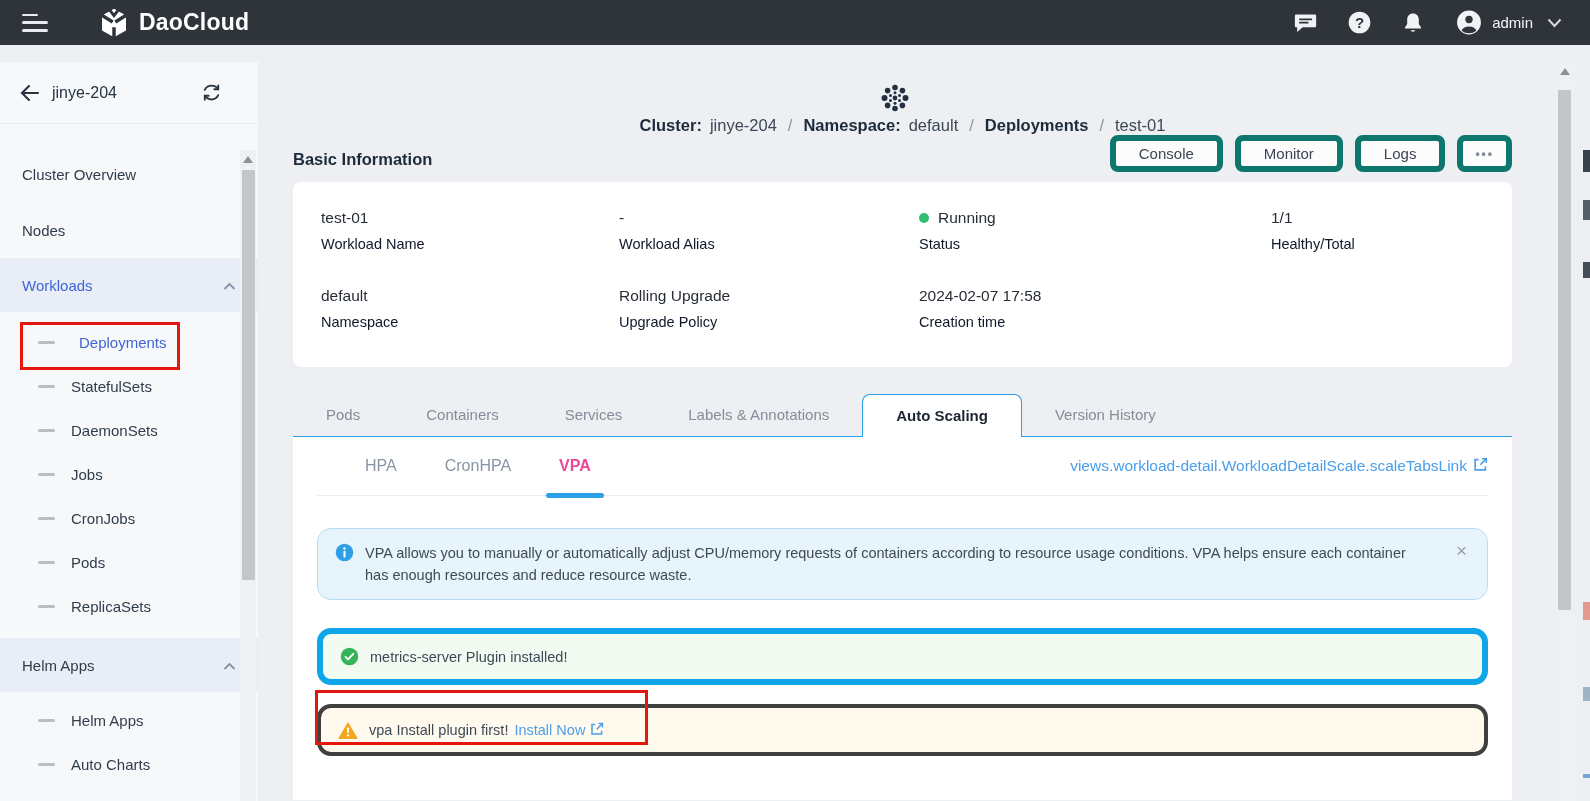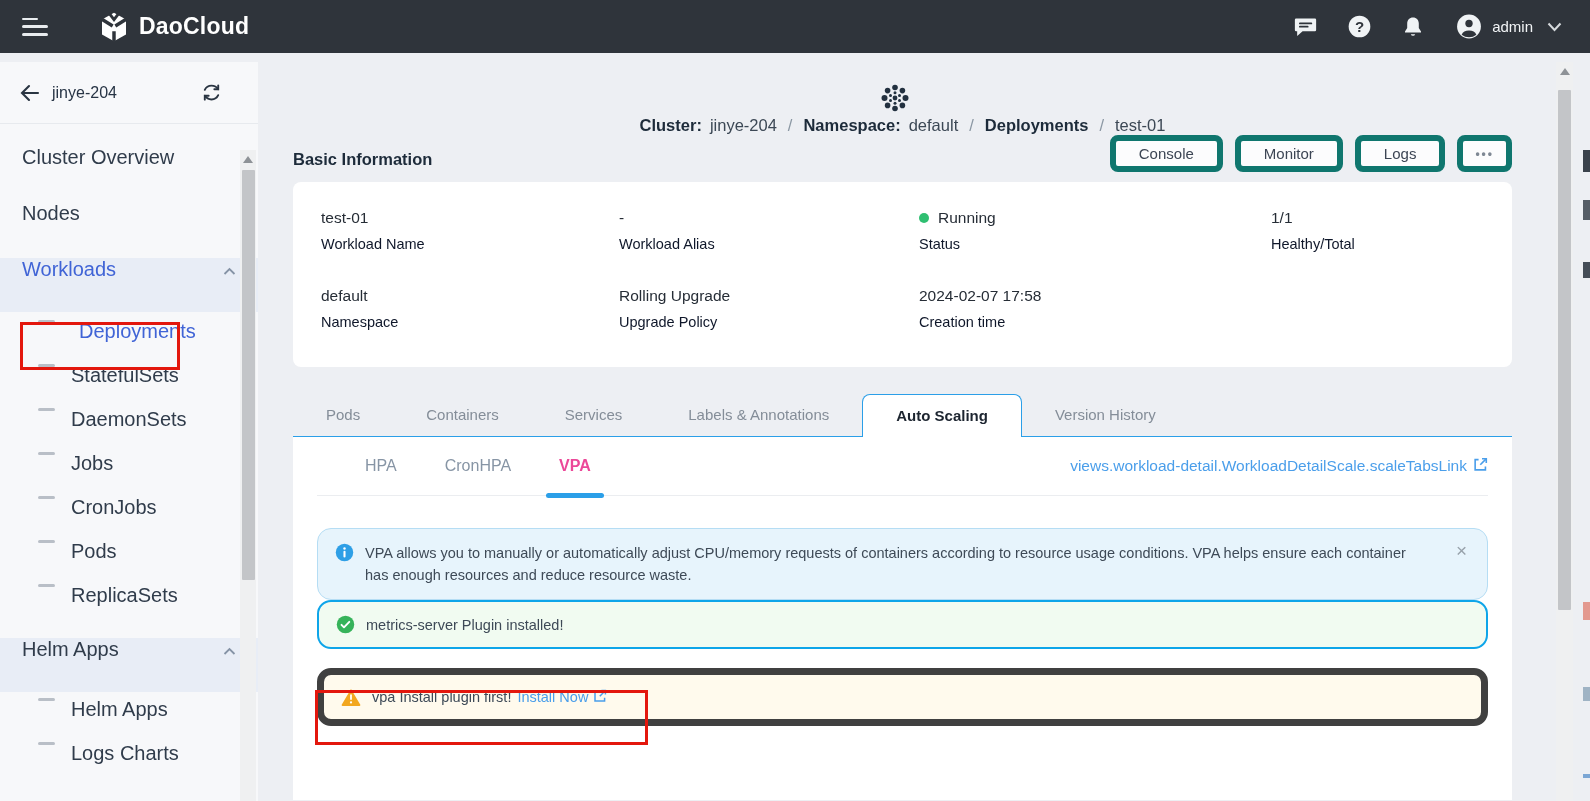--- a/index.html
+++ b/index.html
@@ -1,20 +1,20 @@
 <!DOCTYPE html>
 <html><head>
 <meta charset="utf-8">
 <style>
   * { margin:0; padding:0; box-sizing:border-box; }
   html,body { width:1590px; height:801px; overflow:hidden; }
   body { font-family:"Liberation Sans", sans-serif; background:#edeff3; position:relative; color:#2a3542; }
 
   
-  .topbar { position:absolute; left:0; top:0; width:1590px; height:53px; background:#2f343b; display:flex; align-items:center; z-index:30; }
+  .topbar { position:absolute; left:0; top:0; width:1590px; height:45px; background:#2f343b; display:flex; align-items:center; z-index:30; }
   .hamburger { width:26px; height:18px; margin-left:22px; display:flex; flex-direction:column; justify-content:space-between; cursor:pointer; }
   .hamburger span { height:2.6px; background:#e9ecef; border-radius:2px; }
   .hamburger span:nth-child(1){ width:60%; }
   .hamburger span:nth-child(2){ width:100%; }
   .hamburger span:nth-child(3){ width:100%; }
   .brand { display:flex; align-items:center; margin-left:50px; cursor:pointer; }
   .brand svg { display:block; }
   .brand-name { color:#fff; font-size:23px; font-weight:bold; margin-left:9px; letter-spacing:.2px; }
   .topbar-right { margin-left:auto; display:flex; align-items:center; margin-right:28px; }
   .tb-icon { width:26px; height:26px; margin-left:28px; cursor:pointer; display:flex; align-items:center; justify-content:center; }
@@ -22,21 +22,21 @@
   .admin-name { color:#f2f4f6; font-size:15px; margin-left:10px; }
   .tb-chev { margin-left:14px; cursor:pointer; }
 
   
   .sidebar { position:absolute; left:0; top:62px; width:258px; bottom:0; background:#f7f8fa; z-index:10; }
   .side-head { height:62px; display:flex; align-items:center; padding:0 20px; border-bottom:1px solid #e7eaee; }
   .back-ic { cursor:pointer; display:flex; align-items:center; }
   .cluster-name { font-size:16px; color:#273445; margin-left:12px; font-weight:500; }
   .refresh-ic { margin-left:auto; cursor:pointer; display:flex; align-items:center; margin-right:16px; }
   .nav { padding-top:22px; }
-  .nav-row { display:flex; align-items:flex-start; height:56px; padding:0 22px; font-size:20px; color:#303c4b; cursor:pointer; }
+  .nav-row { display:flex; align-items:center; height:56px; padding:0 22px; font-size:15px; color:#303c4b; cursor:pointer; }
   .nav-row.section { height:54px; }
   .nav-row.hl { background:#e8edf6; }
   .nav-row.blue { color:#4064d6;gap:8px; }
   .nav-row .chev-up { margin-left:auto; }
   .nav-row.child { height:44px; padding-left:38px; }
   .nav-row.child .dash { width:17px; height:3px; border-radius:2px; background:#b9bfc7; margin-right:16px; flex:none; }
   .nav-row.child.blue .dash { background:#b9bfc7; }
   .mt8 { margin-top:8px; } .mt10 { margin-top:10px; } .mt6 { margin-top:6px; }
 
   
@@ -81,22 +81,22 @@
   .subtab:first-child { }
   .subtab.active { color:#ec4899; font-weight:600; }
   .subtab.active::after { content:''; position:absolute; bottom:-2.5px; left:50%; transform:translateX(-50%); width:58px; height:5px; border-radius:3px; background:#2b9fe8; }
   .scale-link { margin-left:auto; font-size:15.5px; color:#4a9eea; cursor:pointer; display:flex; align-items:center; gap:6px; }
 
   
   .alert { border-radius:14px; display:flex; align-items:flex-start; font-size:14.5px; color:#3e4a57; position:relative; }
   .alert .a-icon { flex:none; margin-right:11px; display:flex; margin-top:1px; }
   .alert-info { margin-top:32px; background:#e7f4fc; border:1px solid #b5ddf4; padding:13px 60px 13px 17px; line-height:22px; }
   .alert-close { position:absolute; right:20px; top:11px; font-size:19px; color:#98a2ab; cursor:pointer; line-height:22px; }
-  .alert-success { background:#f1fbf1; border:2px solid #0ea5e9; padding:13px 17px; align-items:center; }
-  .alert-warning { margin-top:19px; background:#fffaed; border:7px solid #404040; padding:13px 17px; align-items:center; }
+  .alert-success { margin-top:28px; background:#f1fbf1; border:6px solid #0ea5e9; padding:13px 17px; align-items:center; }
+  .alert-warning { margin-top:19px; background:#fffaed; border:4px solid #404040; padding:13px 17px; align-items:center; }
   .install-link { color:#4a9eea; cursor:pointer; margin-left:6px; display:inline-flex; align-items:center; gap:5px; }
 
   
   .anno { position:absolute; border:3px solid #e3170d; z-index:40; pointer-events:none; }
   .anno-deployments { left:20px; top:322px; width:160px; height:48px; }
   .anno-warning { left:315px; top:690px; width:333px; height:55px; }
 </style>
 </head>
 <body>
 
@@ -218,21 +218,21 @@
             <path d="M1.5 7 6.5 2 11.5 7" stroke="#8593a6" stroke-width="1.8" fill="none"></path>
           </svg>
       </span>
     </div>
     <div class="nav-row child mt6">
         <span class="dash"></span>
         <span>Helm Apps</span>
       </div>
     <div class="nav-row child">
         <span class="dash"></span>
-        <span>Logs Charts</span>
+        <span>Auto Charts</span>
       </div>
   </nav>
   <div class="sbar side-sbar">
     <div class="arrow-up"></div>
     <div class="thumb"></div>
   </div>
 </aside>
 
 <main class="main">
 

